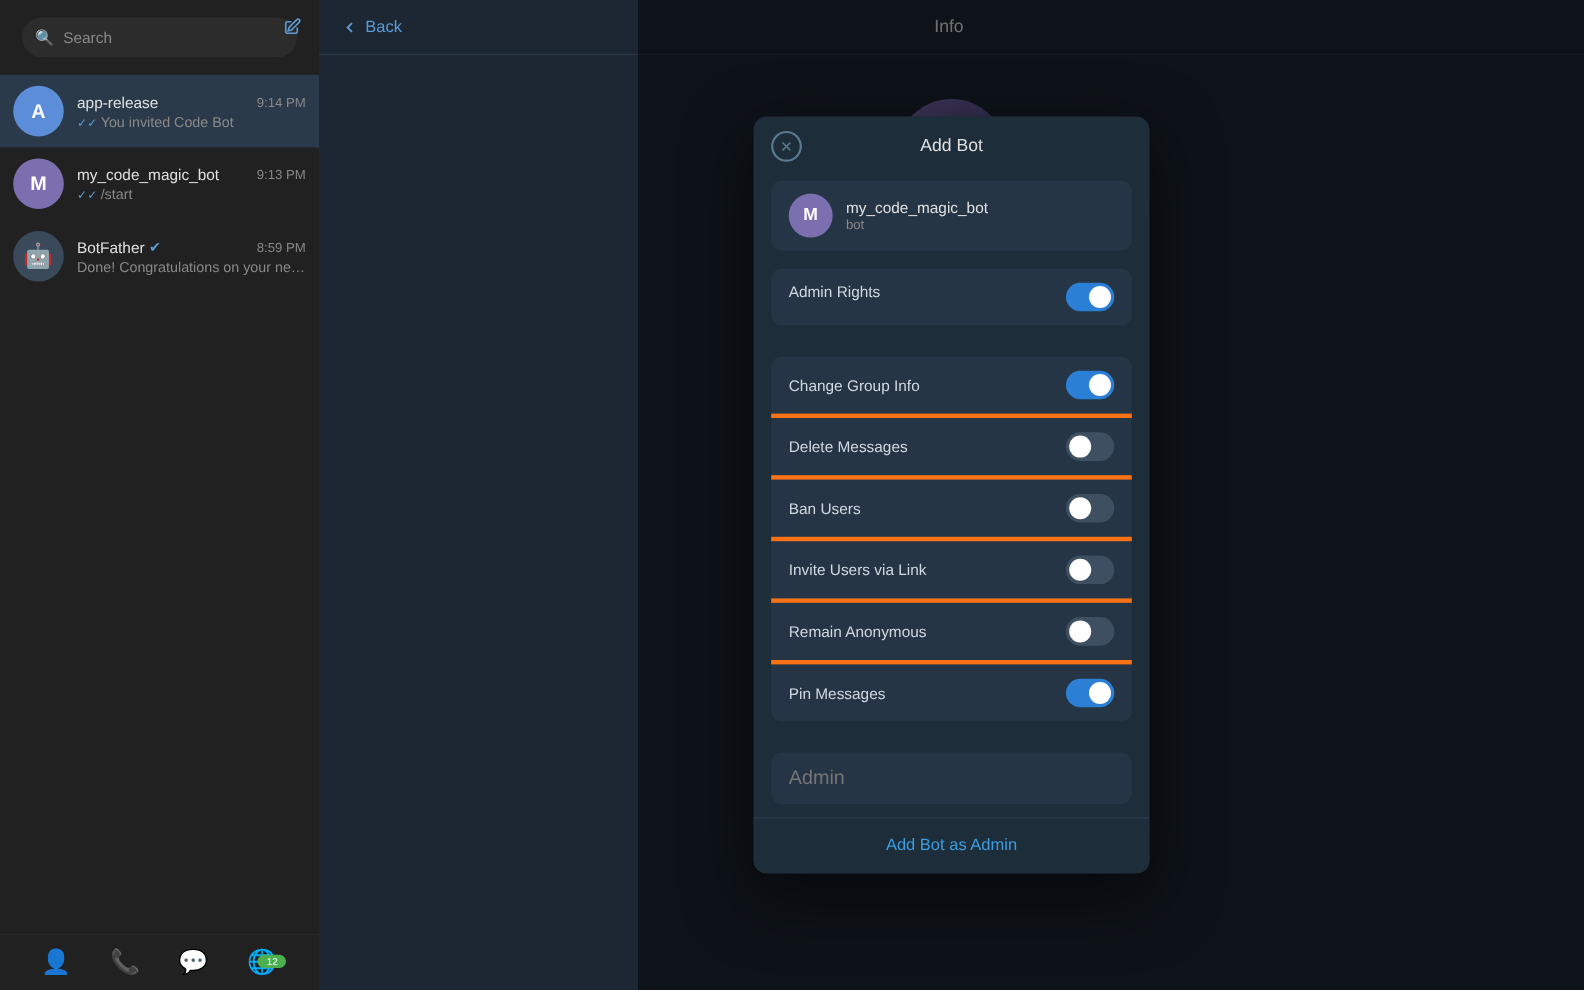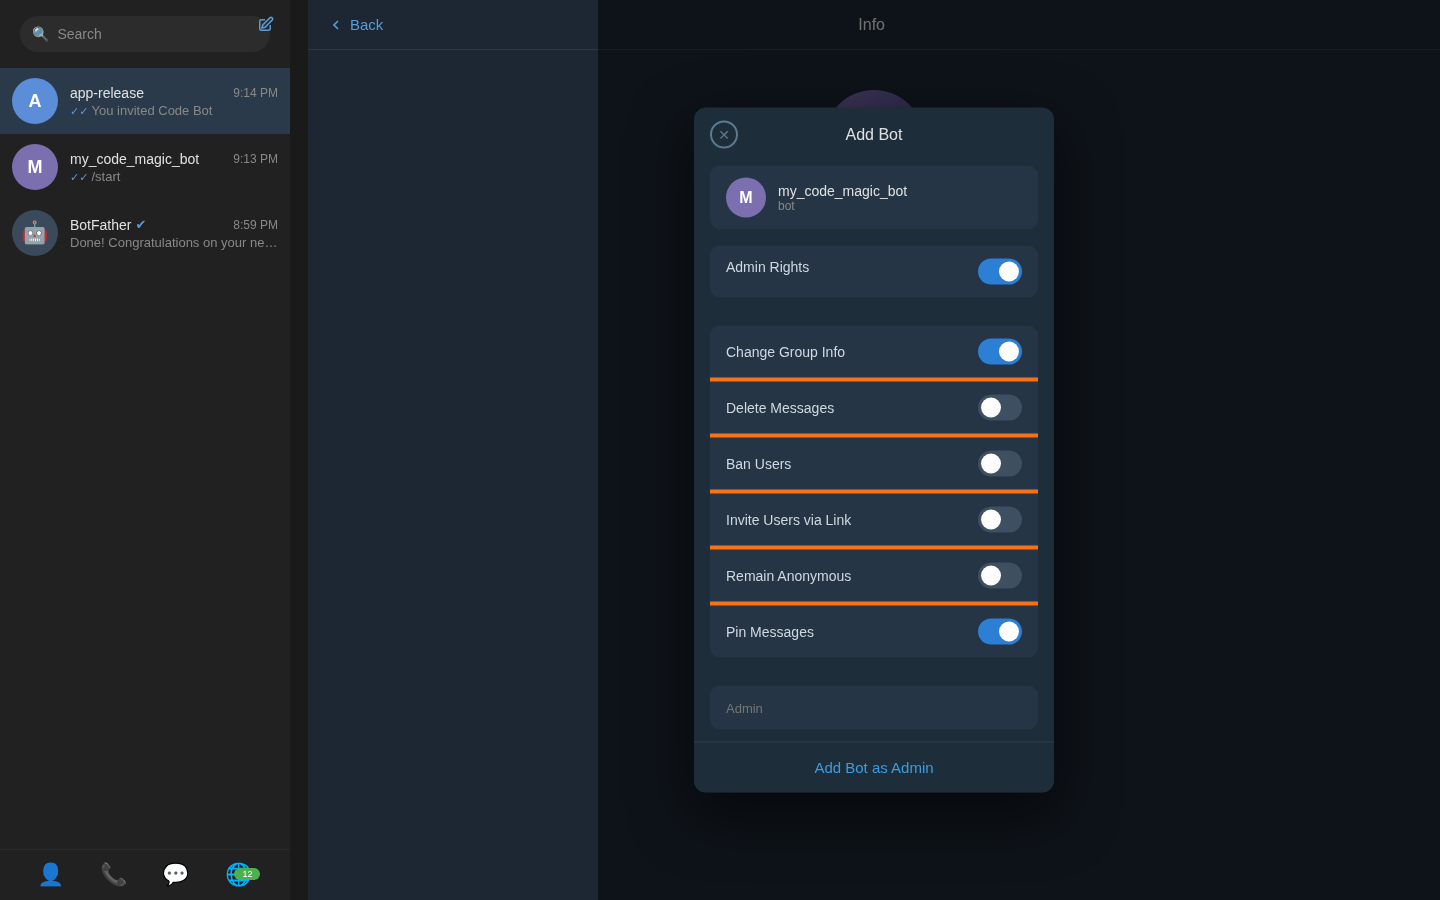--- a/index.html
+++ b/index.html
@@ -162,21 +162,21 @@
       border-radius: 10px;
       padding: 1px 8px;
       min-width: 16px;
       text-align: left;
       margin-top: 11px;
     }
 
     
     .main-content {
       position: absolute;
-      left: 308px;
+      left: 290px;
       top: 0;
       right: 0;
       height: 900px;
       background: #1c2733;
     }
 
     
     .main-header {
       display: flex;
       align-items: center;
@@ -439,21 +439,21 @@
     }
 
     .title-input-row {
       padding: 13px 16px;
     }
 
     .title-input {
       background: transparent;
       border: none;
       color: #f9a8d4;
-      font-size: 13px;
+      font-size: 18px;
       width: 100%;
       outline: none;
     }
 
     
     .modal-footer {
       padding: 16px;
       background: #1e2d3a;
       text-align: center;
       border-top: 1px solid #2e3f50;

